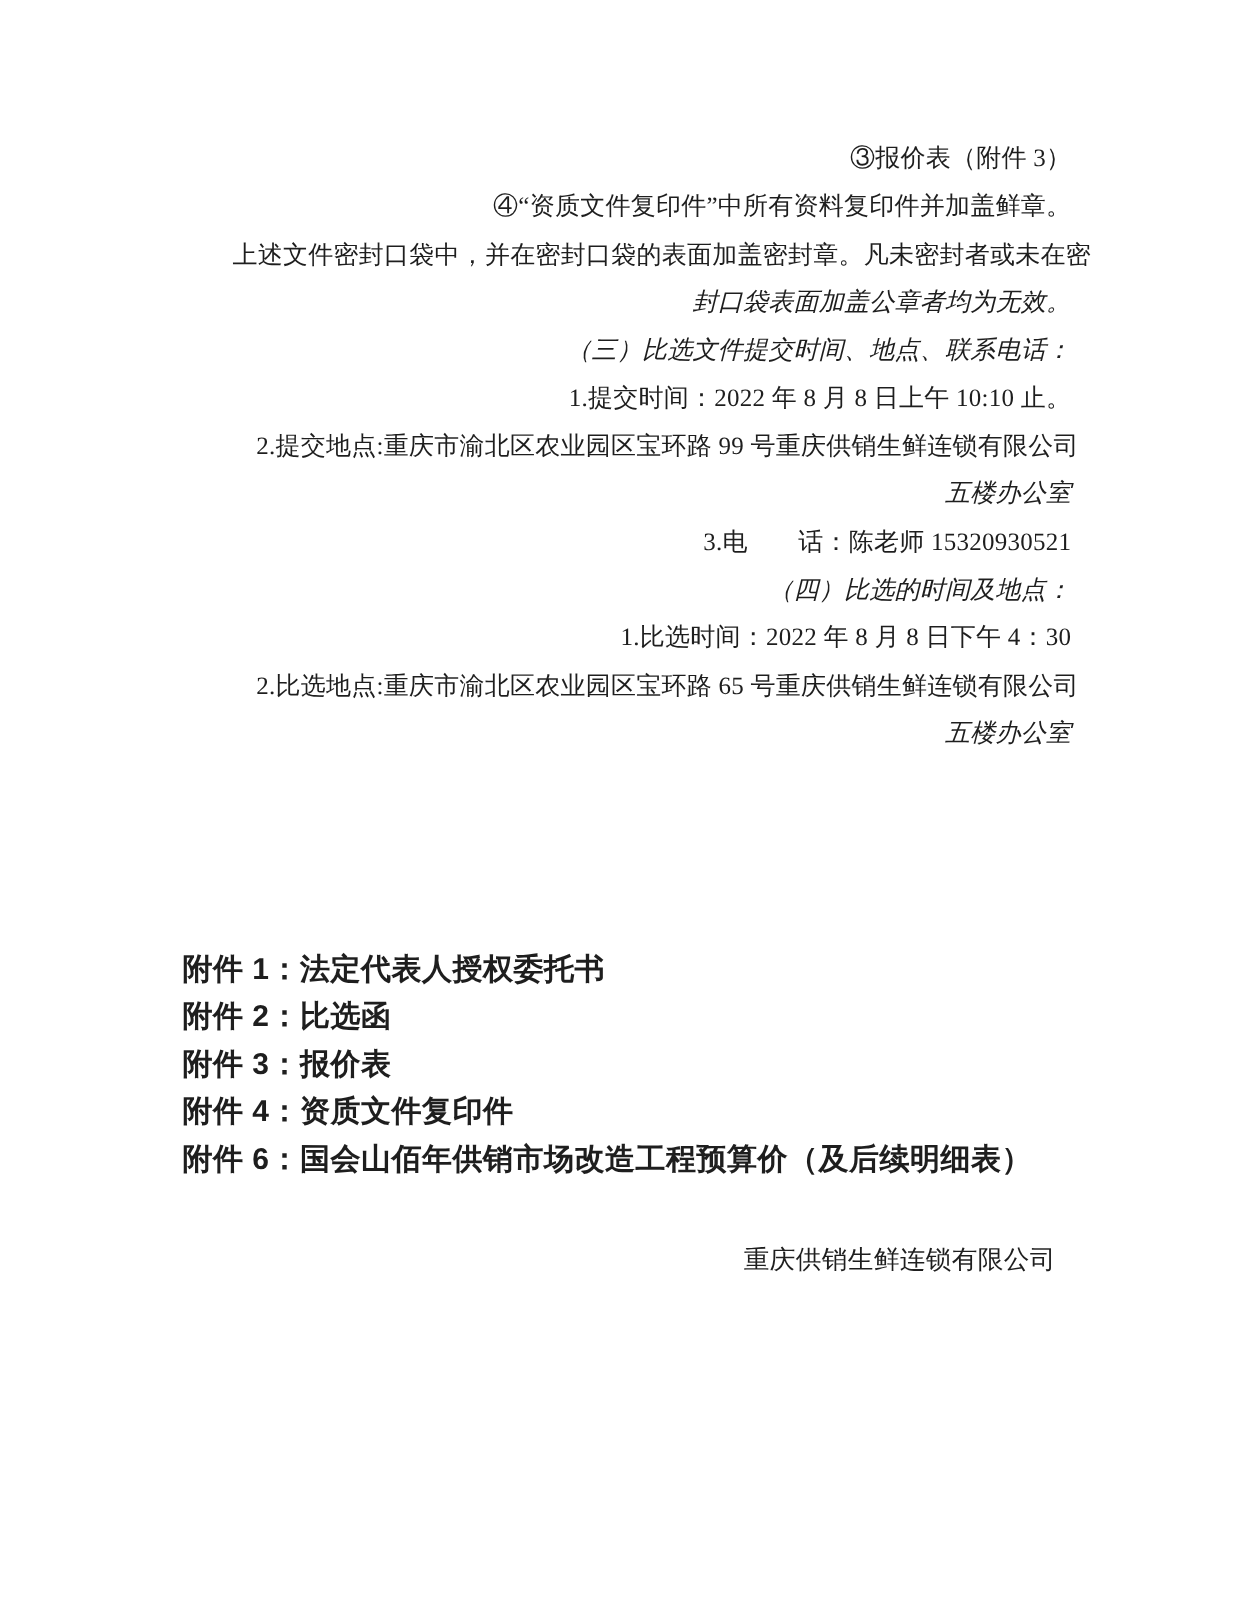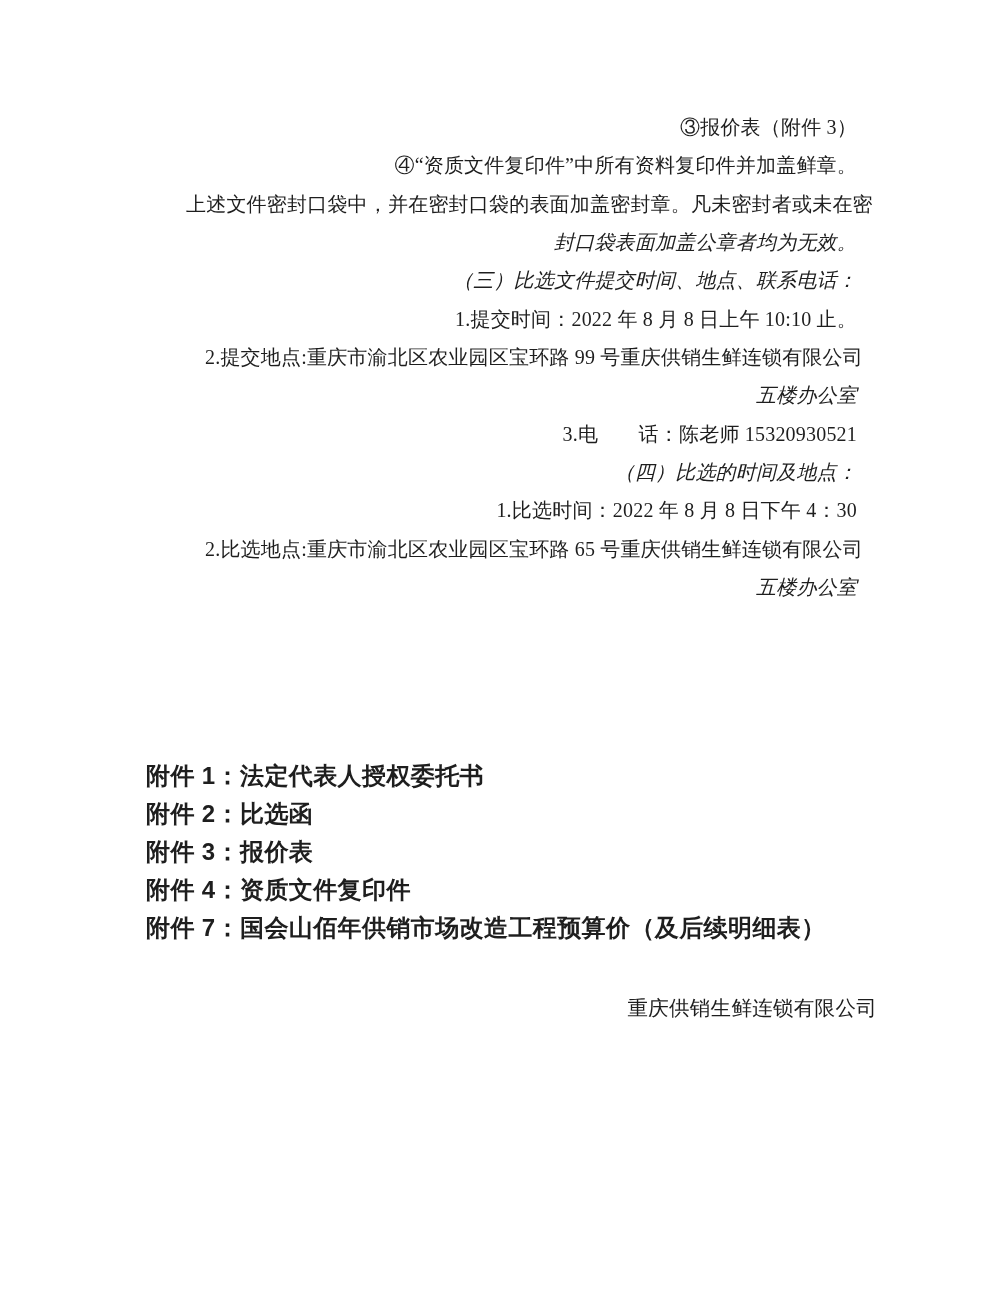--- a/index.html
+++ b/index.html
@@ -46,21 +46,21 @@
     font-weight: 700;
     font-family: "Liberation Sans", "DejaVu Sans", sans-serif;
     letter-spacing: 0.4px;
     white-space: nowrap;
   }
   .signature-block {
     position: absolute;
     left: 595px;
     top: 987px;
     width: 282px;
-    text-align: right;
+    text-align: left;
   }
   .signature-line {
     height: 42px;
     line-height: 42px;
     font-size: 20.5px;
     letter-spacing: 0.3px;
     white-space: nowrap;
   }
 </style>
 </head>
@@ -82,20 +82,20 @@
     <div class="body-line ind3">1.比选时间：2022 年 8 月 8 日下午 4：30</div>
     <div class="body-line ind3">2.比选地点:重庆市渝北区农业园区宝环路 65 号重庆供销生鲜连锁有限公司</div>
     <div class="body-line ind0">五楼办公室</div>
   </div>
 
   <div class="attachments-block">
     <div class="attachment-line">附件 1：法定代表人授权委托书</div>
     <div class="attachment-line">附件 2：比选函</div>
     <div class="attachment-line">附件 3：报价表</div>
     <div class="attachment-line">附件 4：资质文件复印件</div>
-    <div class="attachment-line">附件 7：国会山佰年供销市场改造工程预算价（及后续明细表）</div>
+    <div class="attachment-line">附件 6：国会山佰年供销市场改造工程预算价（及后续明细表）</div>
   </div>
 
   <div class="signature-block">
     <div class="signature-line">重庆供销生鲜连锁有限公司</div>
   </div>
 
 </div>
 
 </body></html>

